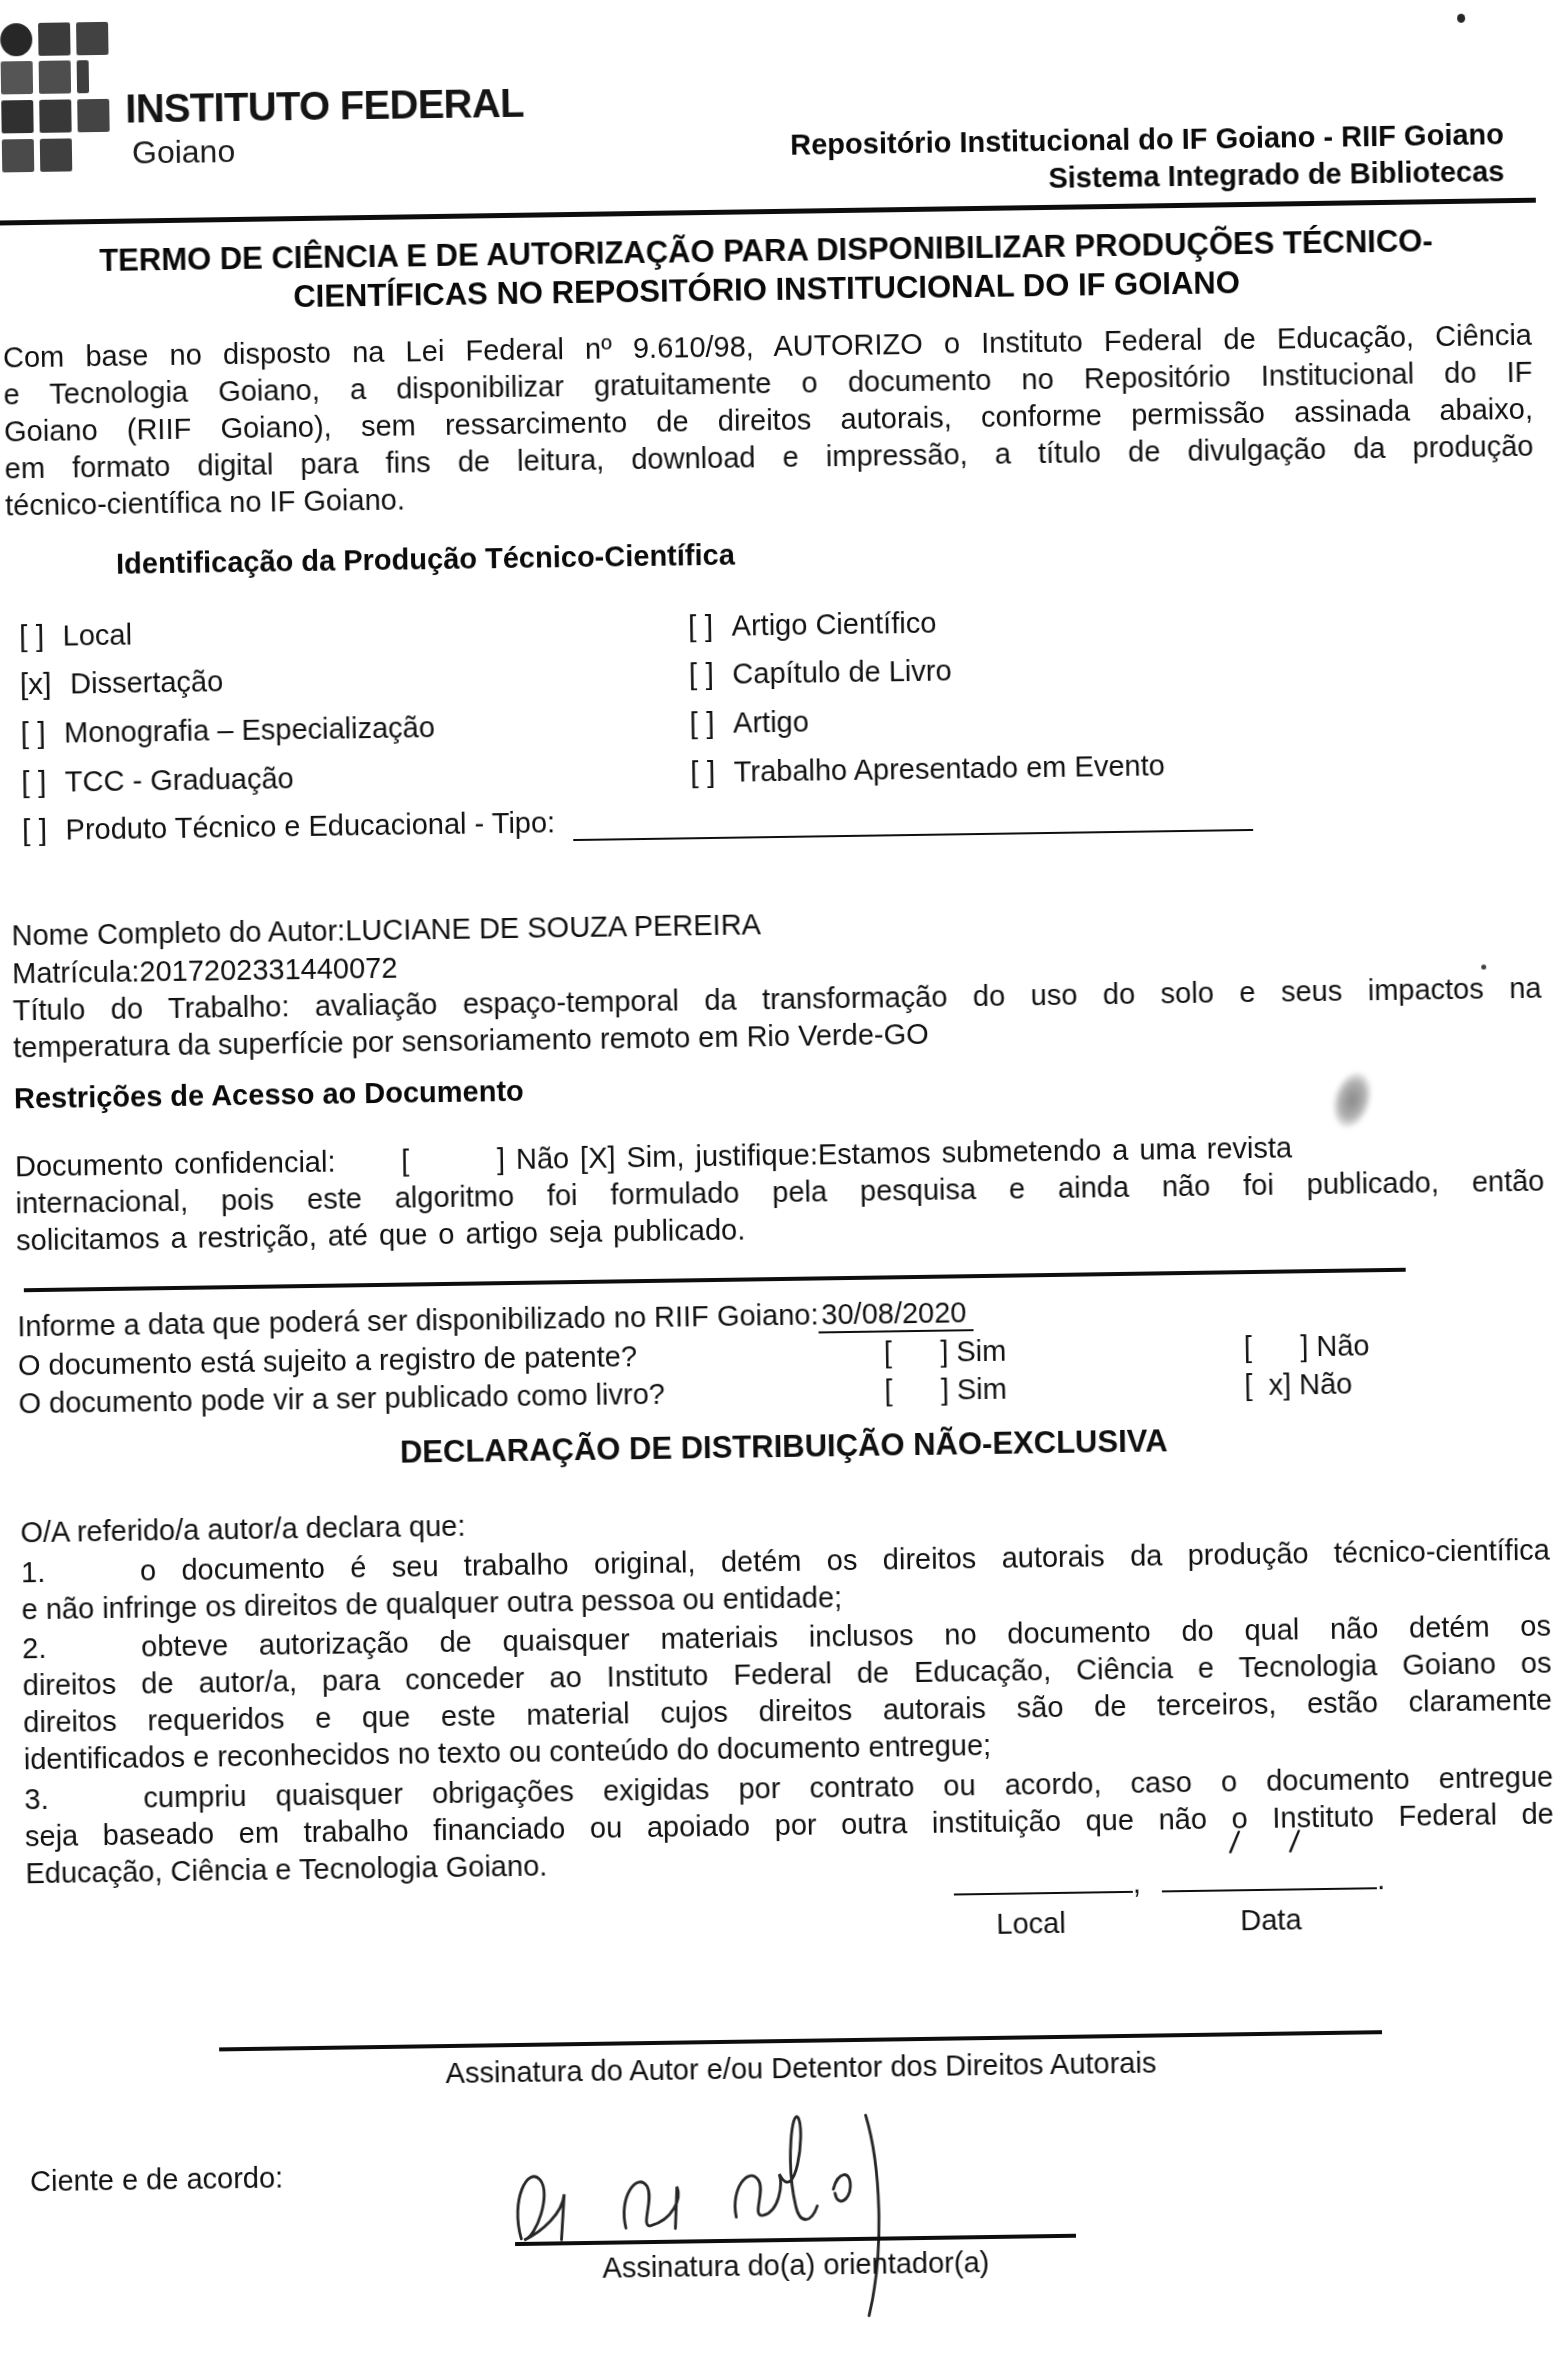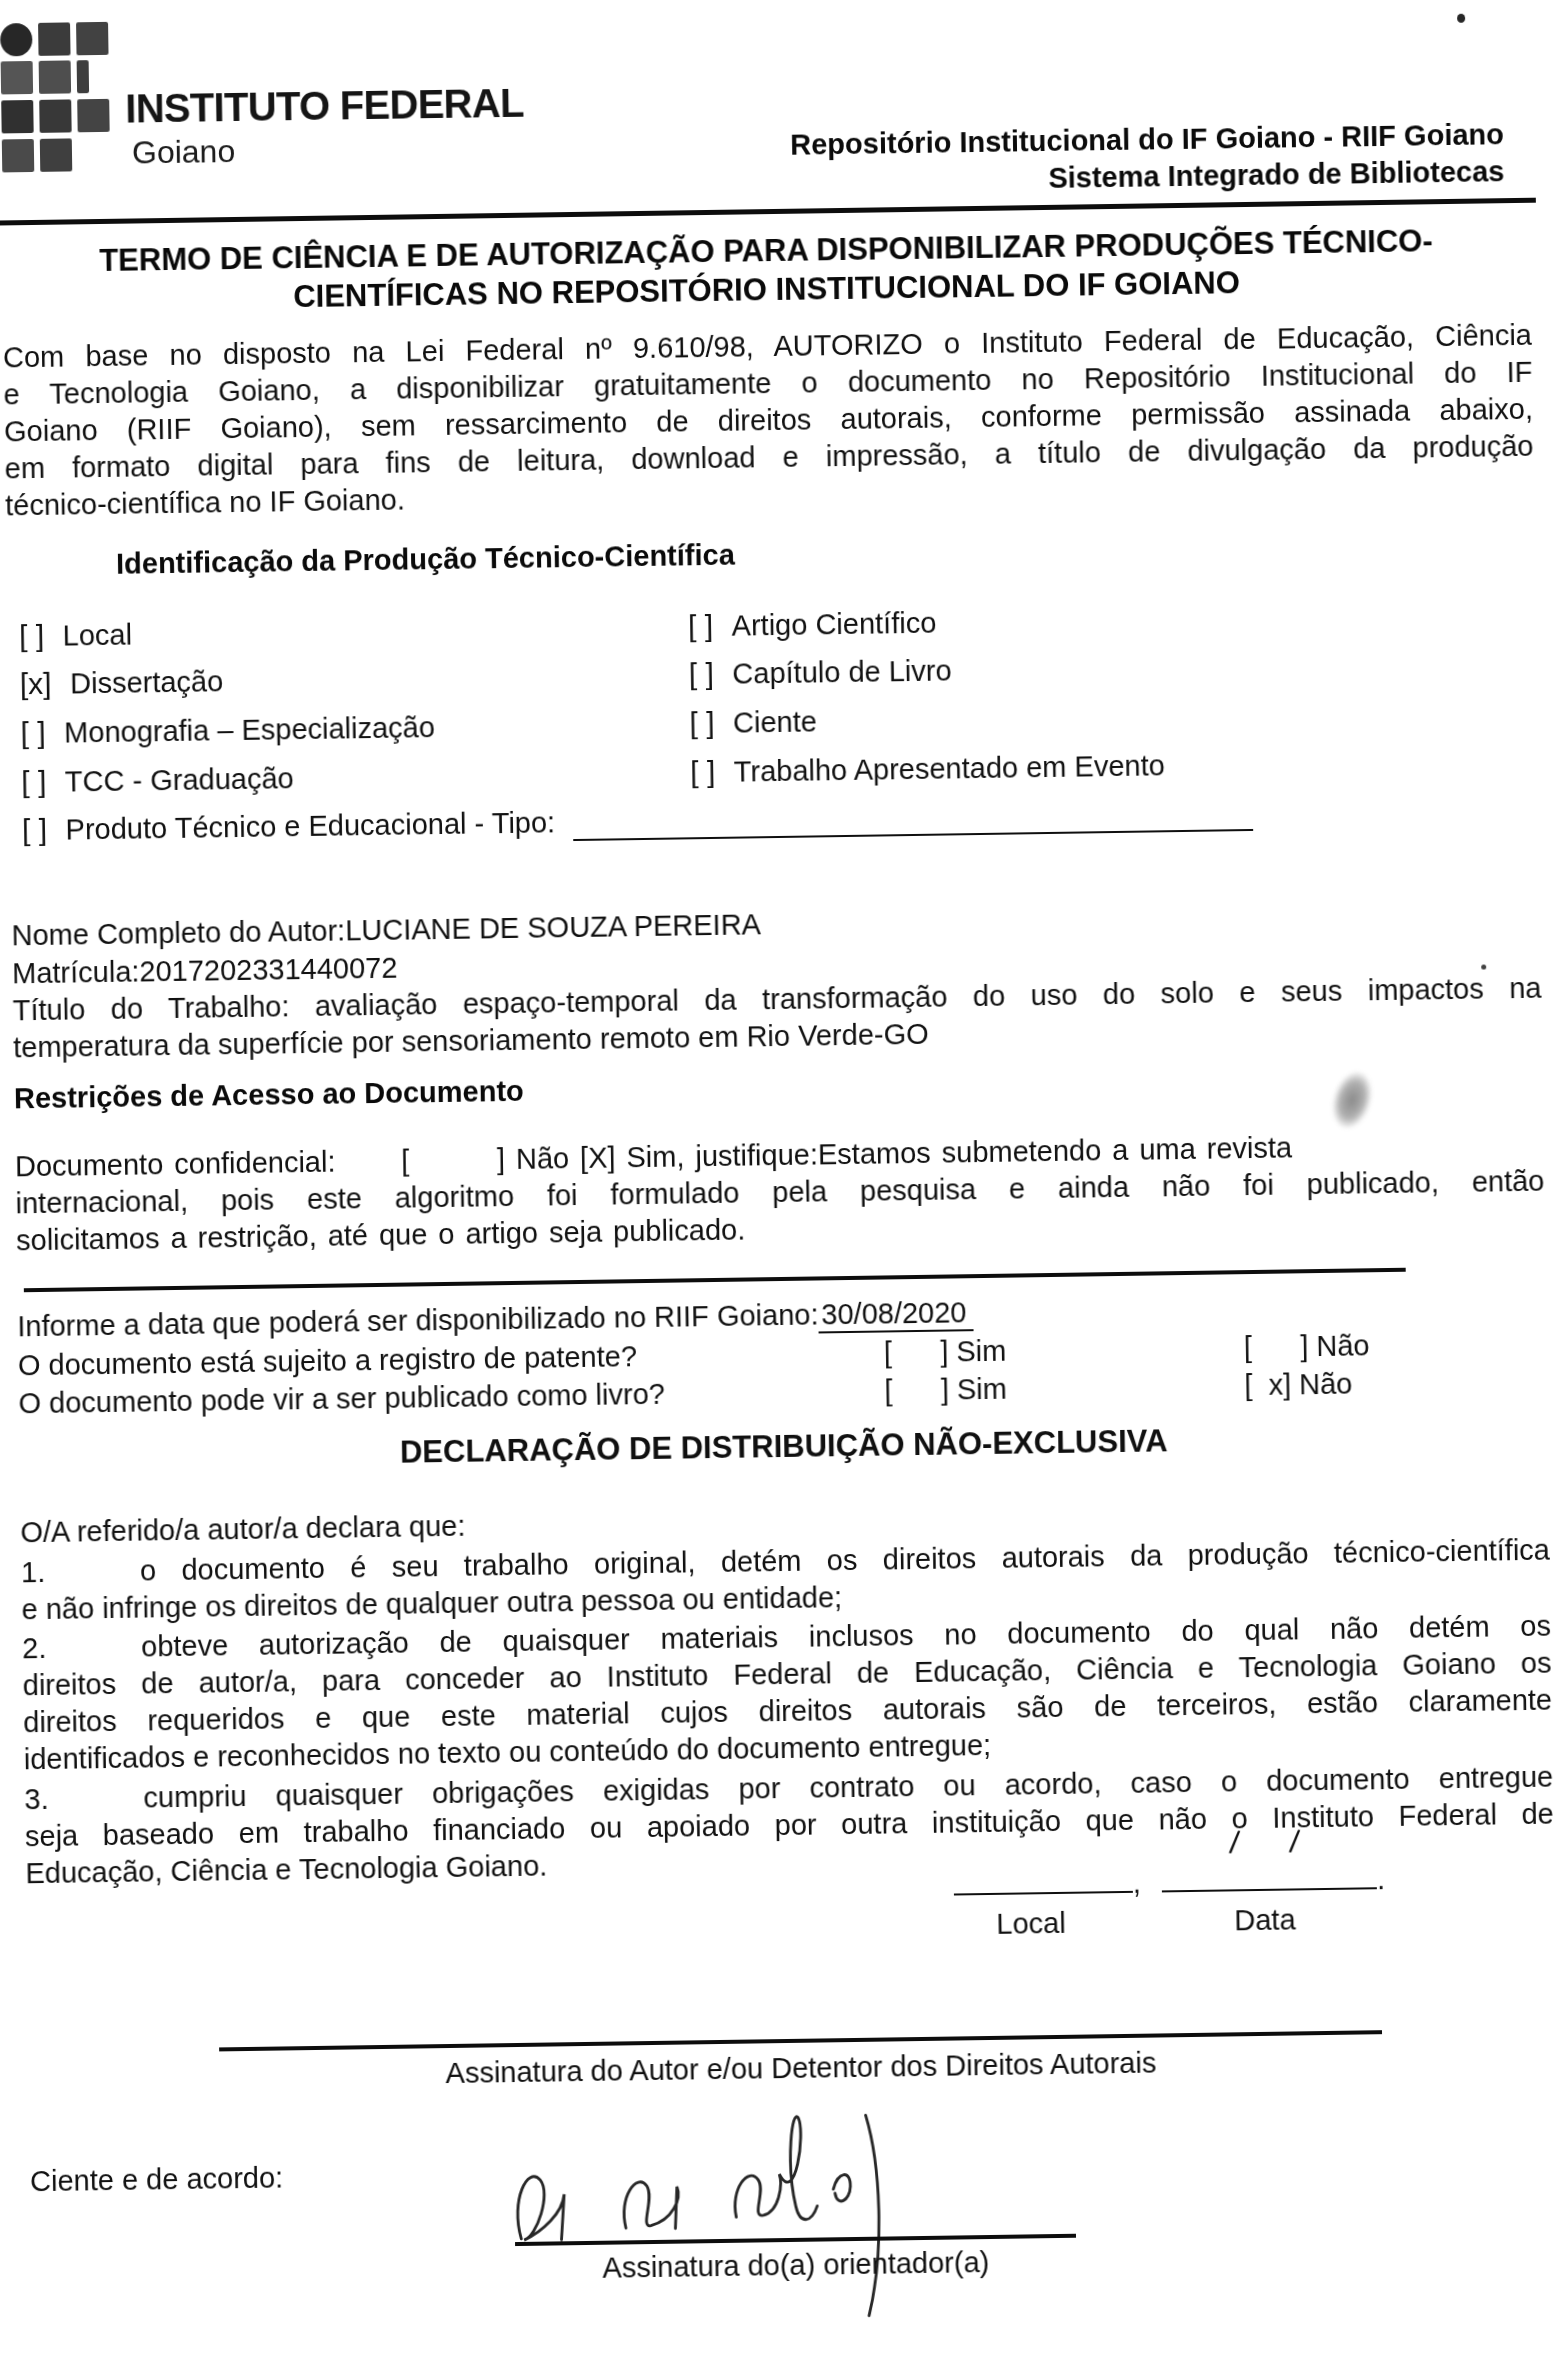--- a/index.html
+++ b/index.html
@@ -98,21 +98,21 @@
   <div class="abs cbrow body-txt" style="top:606px;">
     <span class="cb">[ ]</span><span class="cblab">Local</span>
     <span class="cb-right"><span class="cb">[ ]</span><span class="cblab">Artigo Científico</span></span>
   </div>
   <div class="abs cbrow body-txt" style="top:654px;">
     <span class="cb">[x]</span><span class="cblab">Dissertação</span>
     <span class="cb-right"><span class="cb">[ ]</span><span class="cblab">Capítulo de Livro</span></span>
   </div>
   <div class="abs cbrow body-txt" style="top:703px;">
     <span class="cb">[ ]</span><span class="cblab">Monografia – Especialização</span>
-    <span class="cb-right"><span class="cb">[ ]</span><span class="cblab">Ciente</span></span>
+    <span class="cb-right"><span class="cb">[ ]</span><span class="cblab">Artigo</span></span>
   </div>
   <div class="abs cbrow body-txt" style="top:752px;">
     <span class="cb">[ ]</span><span class="cblab">TCC - Graduação</span>
     <span class="cb-right"><span class="cb">[ ]</span><span class="cblab">Trabalho Apresentado em Evento</span></span>
   </div>
   <div class="abs cbrow body-txt" style="top:800px;">
     <span class="cb">[ ]</span><span class="cblab">Produto Técnico e Educacional - Tipo:</span>
     <span class="blankline" style="width:680px;margin-left:10px;"></span>
   </div>
 
@@ -178,21 +178,21 @@
   </div>
 
   <div class="abs body-txt" style="left:945px;top:1864px;width:601px;">
     <span class="ld-seg" style="width:179px;"></span><span>,</span>
     <span class="ld-seg" style="width:215px;margin-left:13px;">
       <span class="ld-slash" style="left:69px;">/</span>
       <span class="ld-slash" style="left:129px;">/</span>
     </span><span>.</span>
     <div style="position:relative;height:39px;">
       <span class="caption" style="position:absolute;left:42px;top:2.9px;">Local</span>
-      <span class="caption" style="position:absolute;left:280px;top:2.9px;">Data</span>
+      <span class="caption" style="position:absolute;left:286px;top:2.9px;">Data</span>
     </div>
   </div>
 
   <div class="abs rule" style="left:208px;top:2039px;width:1163px;height:3.6px;"></div>
   <div class="abs caption" style="left:208px;top:2052px;width:1163px;text-align:center;">Assinatura do Autor e/ou Detentor dos Direitos Autorais</div>
 
   <div class="abs body-txt" style="left:17px;top:2152px;">Ciente e de acordo:</div>
 
   <svg class="sig abs" style="left:487px;top:2116px;transform:rotate(-3deg);" width="472" height="215" viewBox="0 0 660 300">
     <g fill="none" stroke="#1b1b1b" stroke-width="4" stroke-linecap="round" opacity="0.92">

